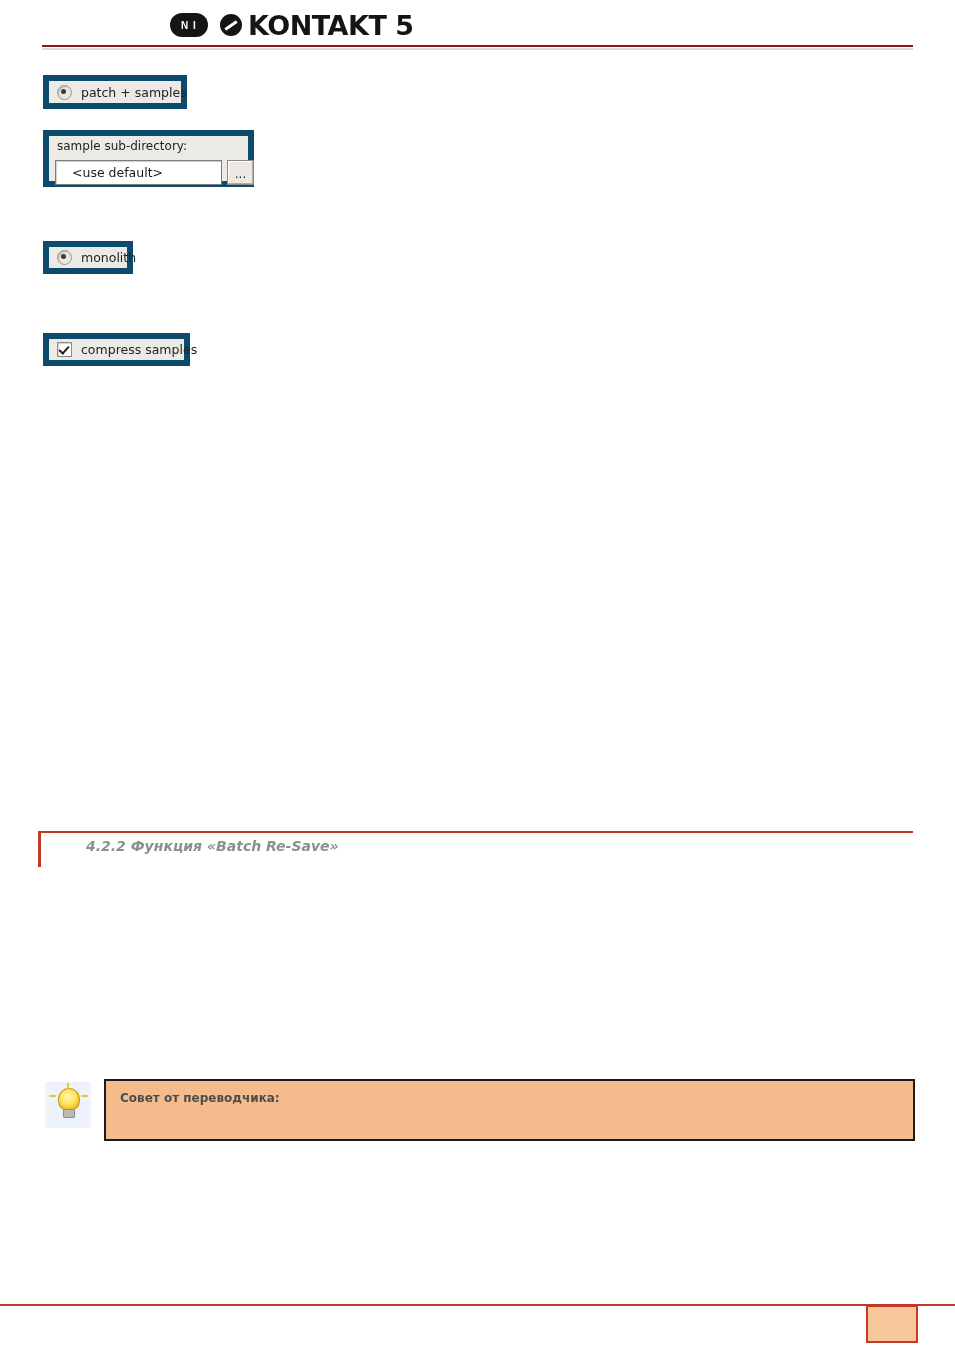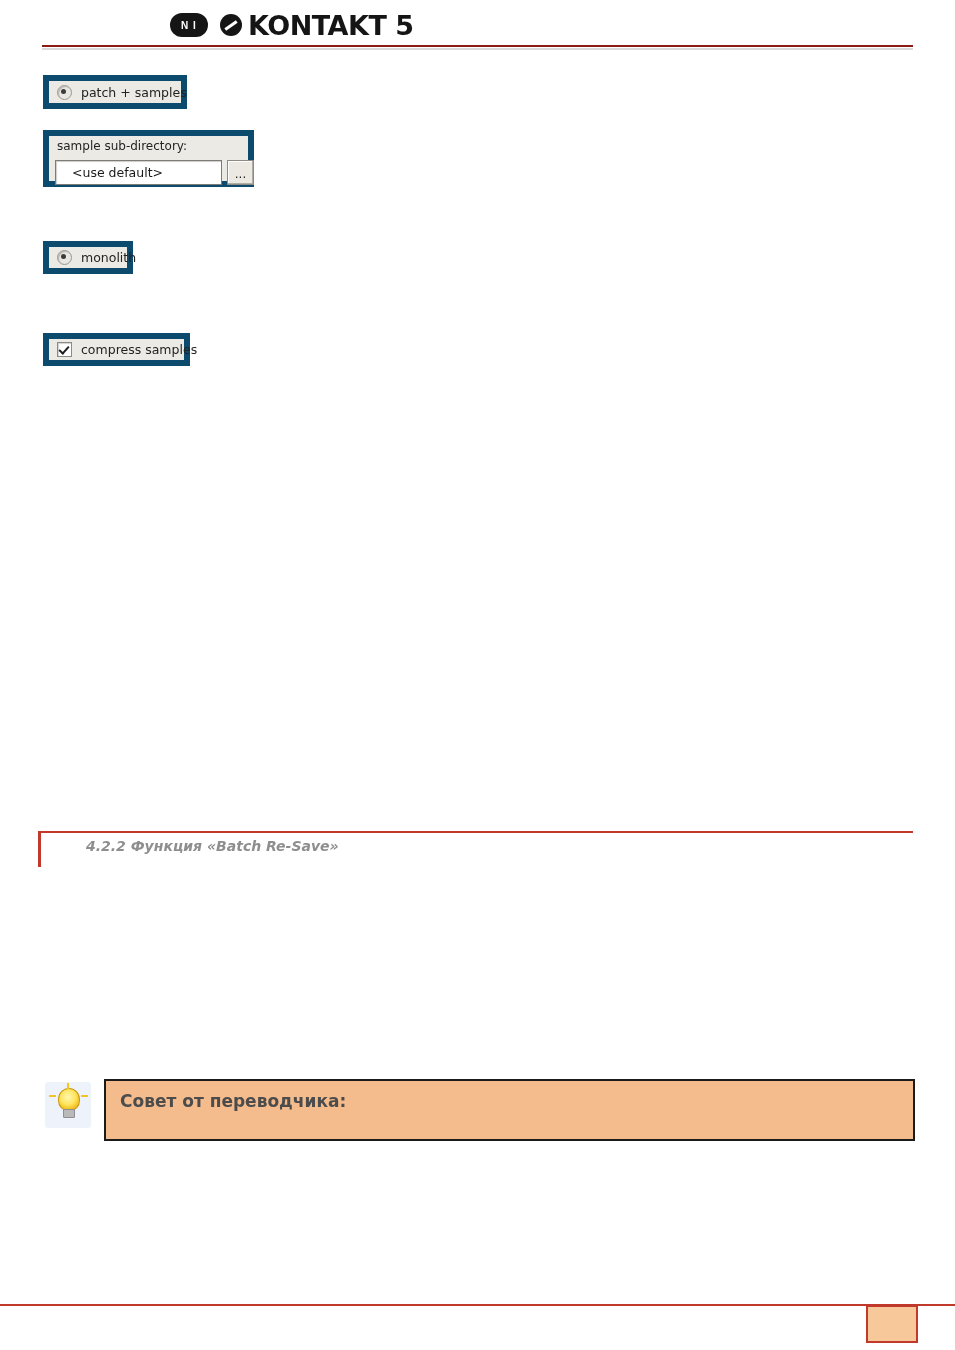--- a/index.html
+++ b/index.html
@@ -242,21 +242,21 @@
     width: 811px;
     height: 62px;
     background: #f4bc8c;
     border: 2px solid #1b1b1b;
     box-sizing: border-box;
   }
   .tip-title {
     position: absolute;
     left: 14px;
     top: 10px;
-    font-size: 17px;
+    font-size: 12px;
     font-weight: bold;
     color: #4c4c4c;
     font-family: "DejaVu Sans", sans-serif;
   }
   .tip-icon {
     position: absolute;
     left: 45px;
     top: 1082px;
     width: 46px;
     height: 46px;

